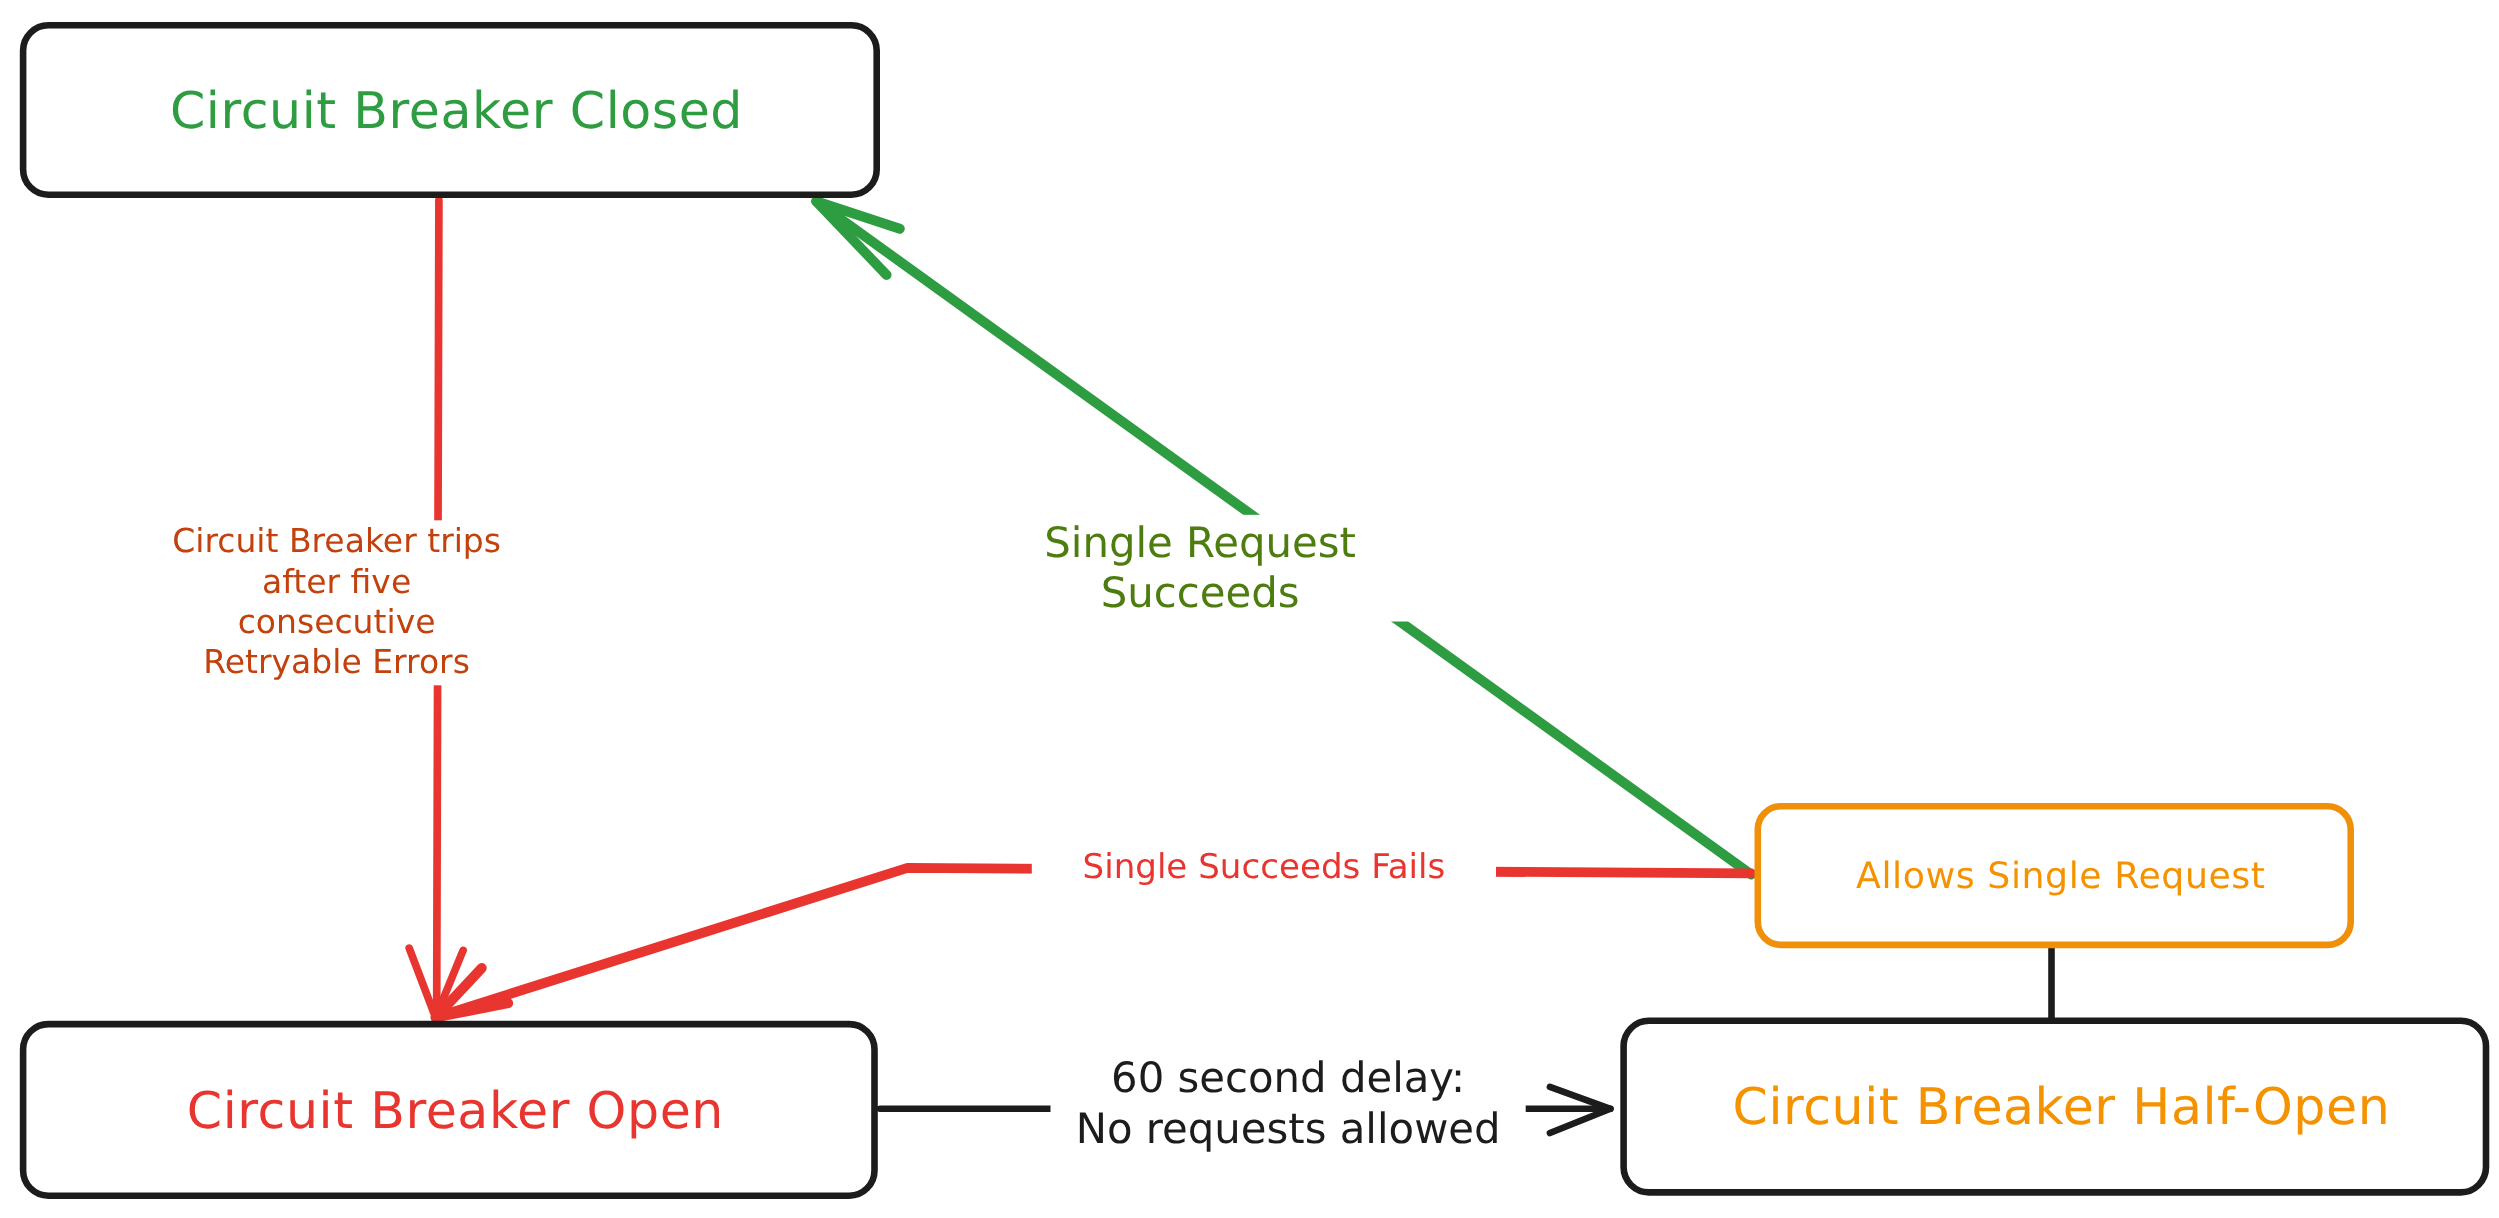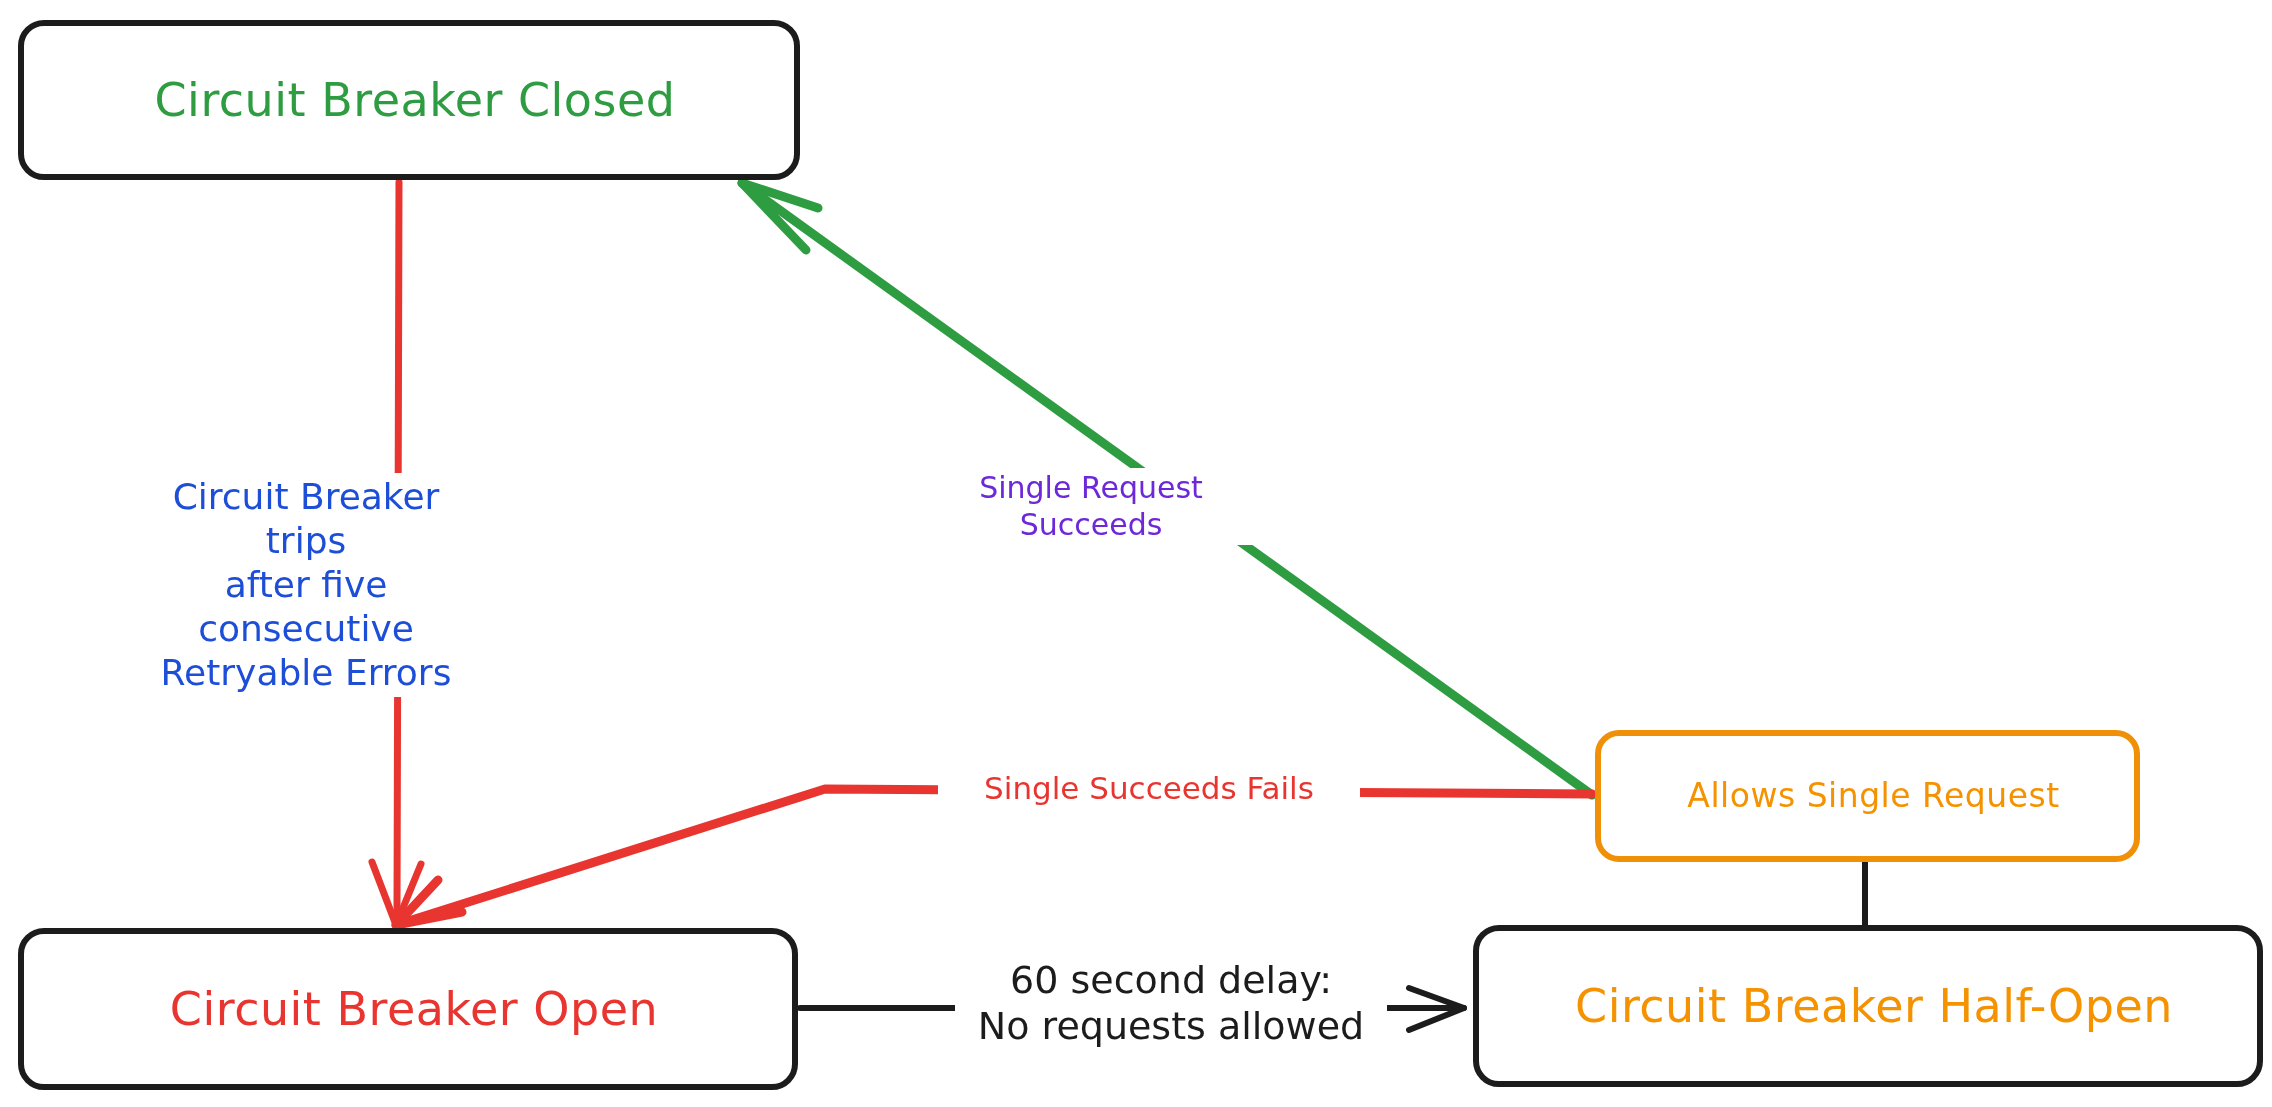--- a/index.html
+++ b/index.html
@@ -97,30 +97,30 @@
     font-family: "DejaVu Sans", sans-serif;
     line-height: 1.22;
     text-align: center;
     white-space: pre-line;
     background: #ffffff;
   }
   #label-trips {
     left: 152px;
     top: 473px;
     width: 300px;
-    color: #1d4ed8;
-    font-size: 36px;
+    color: #c2410c;
+    font-size: 30px;
     padding: 2px 4px;
   }
   #label-succeeds {
     left: 900px;
     top: 468px;
     width: 370px;
-    color: #6d28d9;
-    font-size: 30px;
+    color: #4d7c0f;
+    font-size: 38px;
     padding: 2px 6px;
   }
   #label-fails {
     left: 938px;
     top: 768px;
     width: 410px;
     color: #e8352f;
     font-size: 31px;
     padding: 2px 6px;
   }

